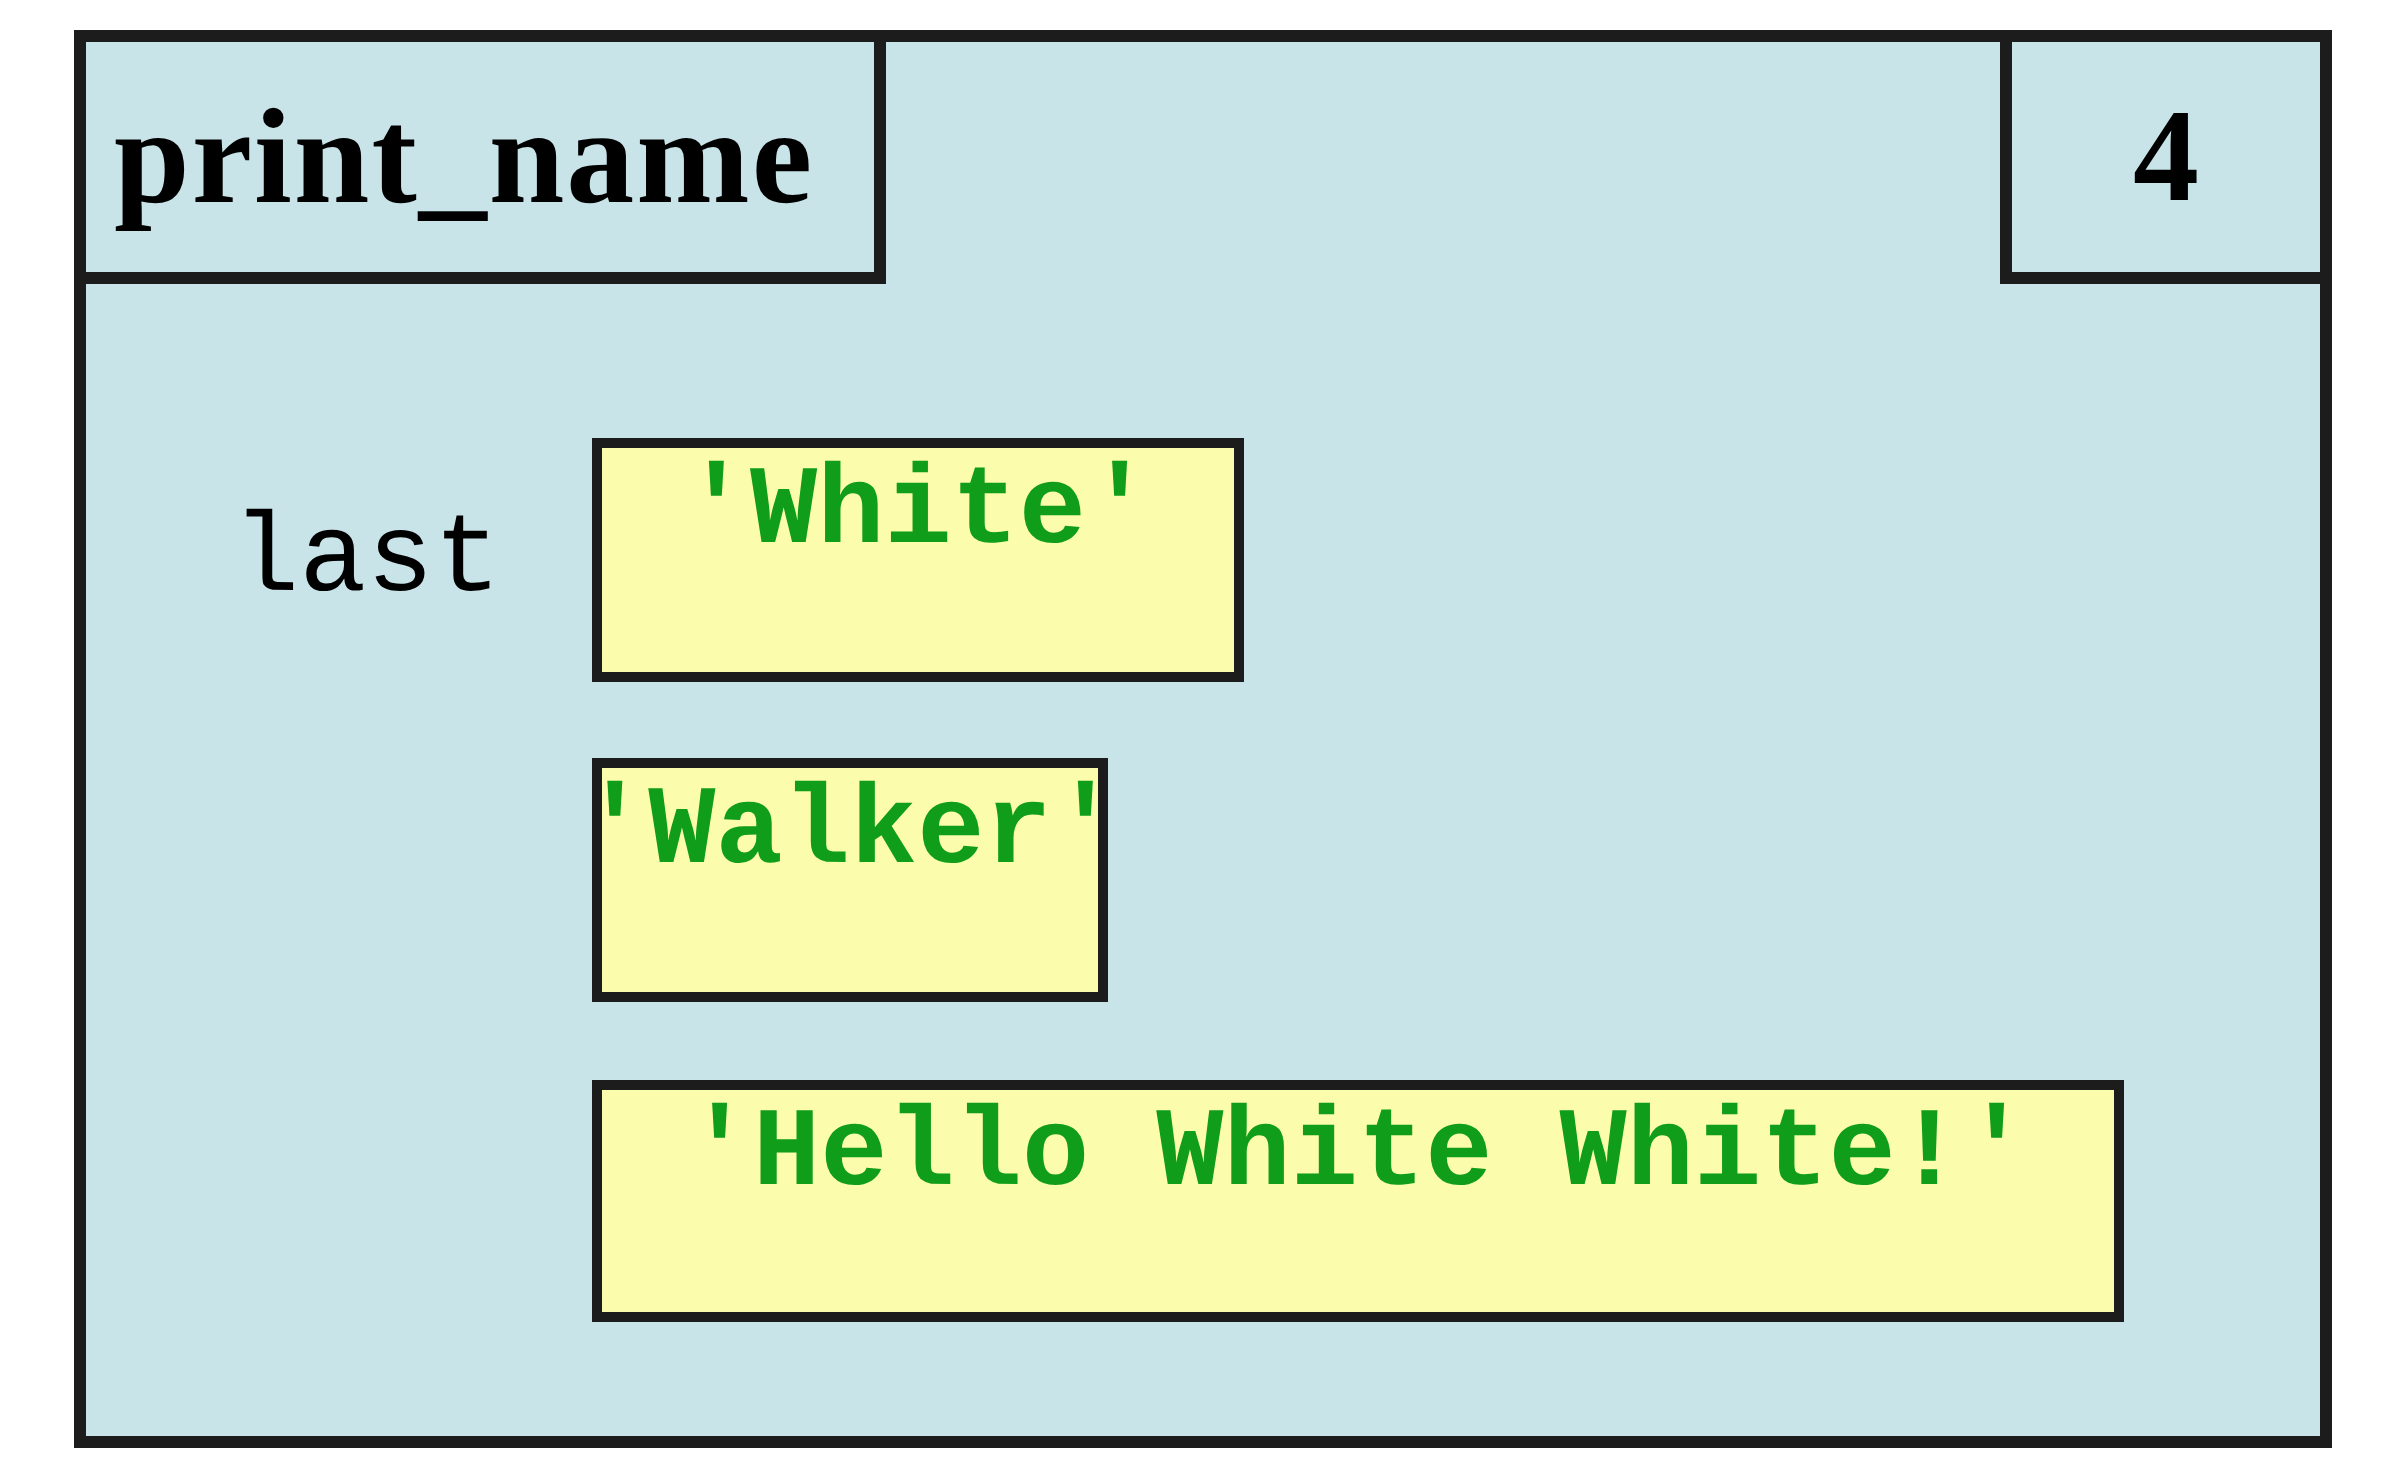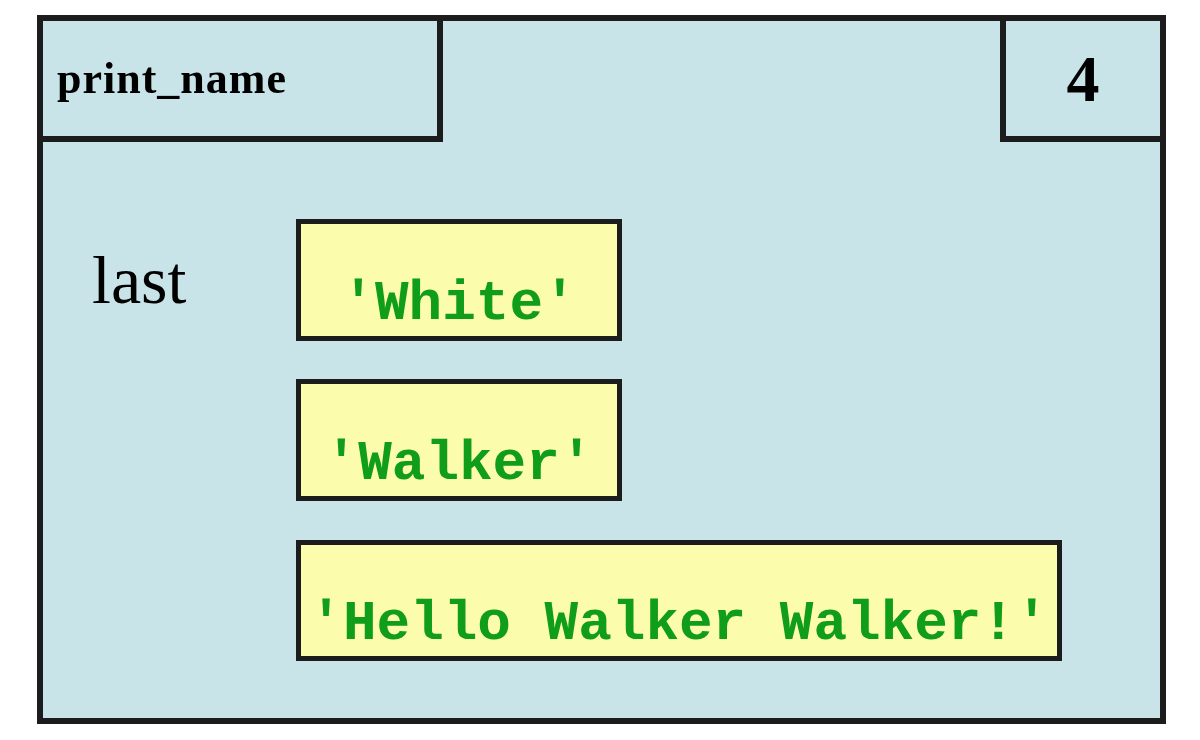--- a/index.html
+++ b/index.html
@@ -24,60 +24,60 @@
 
   
   .tab{
     position:absolute;left:0;top:0;width:400px;height:121px;
     border-right:6px solid var(--border);
     border-bottom:6px solid var(--border);
     display:flex;align-items:center;
     padding-left:14px;
   }
   .tab .fn-name{
-    font-weight:bold;font-size:44px;color:var(--label-text);
+    font-weight:bold;font-size:68px;color:var(--label-text);
     letter-spacing:1px;white-space:nowrap;
   }
 
   
   .counter{
     position:absolute;right:0;top:0;width:160px;height:121px;
     border-left:6px solid var(--border);
     border-bottom:6px solid var(--border);
     display:flex;align-items:center;justify-content:center;
   }
   .counter .line-no{
     font-weight:bold;font-size:66px;color:var(--label-text);
   }
 
   
   .var-label{
-    position:absolute;left:49px;height:122px;
+    position:absolute;left:73px;height:122px;
     display:flex;align-items:center;
-    font-size:68px;color:var(--label-text);white-space:nowrap;
+    font-size:56px;color:var(--label-text);white-space:nowrap;font-family:Liberation Mono, monospace;
   }
   .value-box{
     position:absolute;
     background:var(--value-fill);
     border:5px solid var(--border);
-    display:flex;align-items:flex-end;justify-content:center;
+    display:flex;align-items:flex-start;justify-content:center;
     overflow:hidden;
   }
   .value-text{
     font-family:"Liberation Mono",monospace;
     font-weight:bold;
     font-size:56px;color:var(--value-text);white-space:nowrap;
   }
 
   .label-last  {top:198px;}
   .label-first {top:358px;}
   .label-greet {top:519px;}
 
   .box-last  {left:253px;top:198px;width:326px;height:122px;}
-  .box-first {left:253px;top:358px;width:326px;height:122px;}
+  .box-first {left:253px;top:358px;width:258px;height:122px;}
   .box-greet {left:253px;top:519px;width:766px;height:121px;}
 </style>
 </head>
 <body>
 
 <div class="page">
   <div class="frame">
 
     <div class="tab">
       <span class="fn-name">print_name</span>
@@ -90,17 +90,17 @@
     <div class="var-label label-last">last</div>
     <div class="value-box box-last">
       <span class="value-text">'White'</span>
     </div>
 
     <div class="value-box box-first">
       <span class="value-text">'Walker'</span>
     </div>
 
     <div class="value-box box-greet">
-      <span class="value-text">'Hello Walker Walker!'</span>
+      <span class="value-text">'Hello White White!'</span>
     </div>
 
   </div>
 </div>
 
 </body></html>

